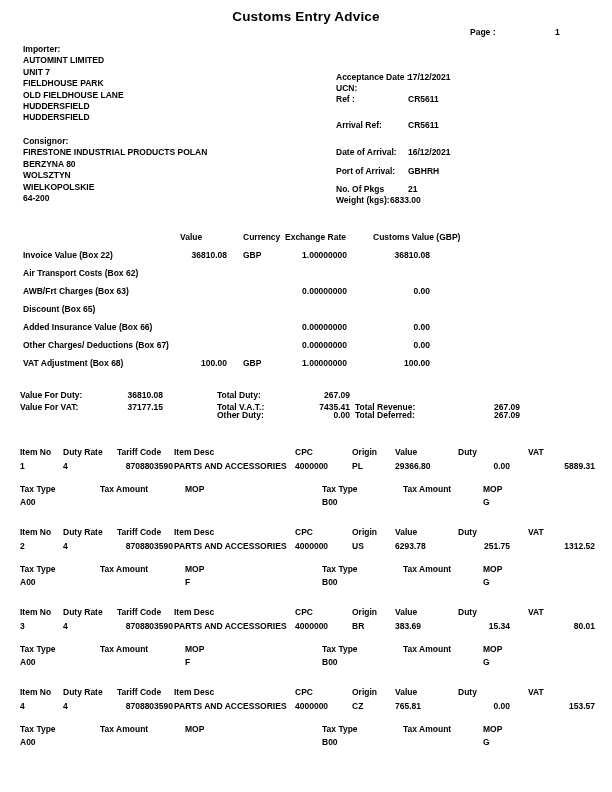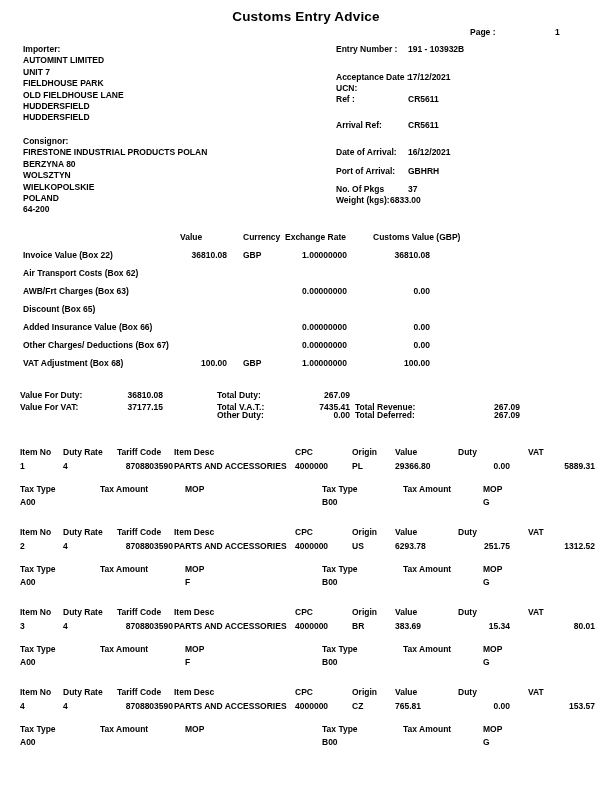--- a/index.html
+++ b/index.html
@@ -60,28 +60,23 @@
     <div>HUDDERSFIELD</div>
     <div>HUDDERSFIELD</div>
   </div>
 
   <div class="abs addr" style="top:136px;left:23px;">
     <div>Consignor:</div>
     <div>FIRESTONE INDUSTRIAL PRODUCTS POLAN</div>
     <div>BERZYNA 80</div>
     <div>WOLSZTYN</div>
     <div>WIELKOPOLSKIE</div>
-    <div>POLAND</div>
     <div>64-200</div>
   </div>
 
-  <div class="row" style="top:44px;">
-    <span class="abs elabel">Entry Number :</span>
-    <span class="abs evalue">191 - 103932B</span>
-  </div>
   <div class="row" style="top:72px;">
     <span class="abs elabel">Acceptance Date :</span>
     <span class="abs evalue">17/12/2021</span>
   </div>
   <div class="row" style="top:83px;">
     <span class="abs elabel">UCN:</span>
     <span class="abs evalue"></span>
   </div>
   <div class="row" style="top:94px;">
     <span class="abs elabel">Ref :</span>
@@ -94,21 +89,21 @@
   <div class="row" style="top:147px;">
     <span class="abs elabel">Date of Arrival:</span>
     <span class="abs evalue">16/12/2021</span>
   </div>
   <div class="row" style="top:166px;">
     <span class="abs elabel">Port of Arrival:</span>
     <span class="abs evalue">GBHRH</span>
   </div>
   <div class="row" style="top:184px;">
     <span class="abs elabel">No. Of Pkgs</span>
-    <span class="abs evalue">37</span>
+    <span class="abs evalue">21</span>
   </div>
   <div class="row" style="top:195px;">
     <span class="abs elabel">Weight (kgs):</span>
     <span class="abs evalue" style="left:390px;">6833.00</span>
   </div>
 
   <div class="row" style="top:232px;">
     <span class="abs chh-value">Value</span>
     <span class="abs chh-cur">Currency</span>
     <span class="abs chh-rate">Exchange Rate</span>

